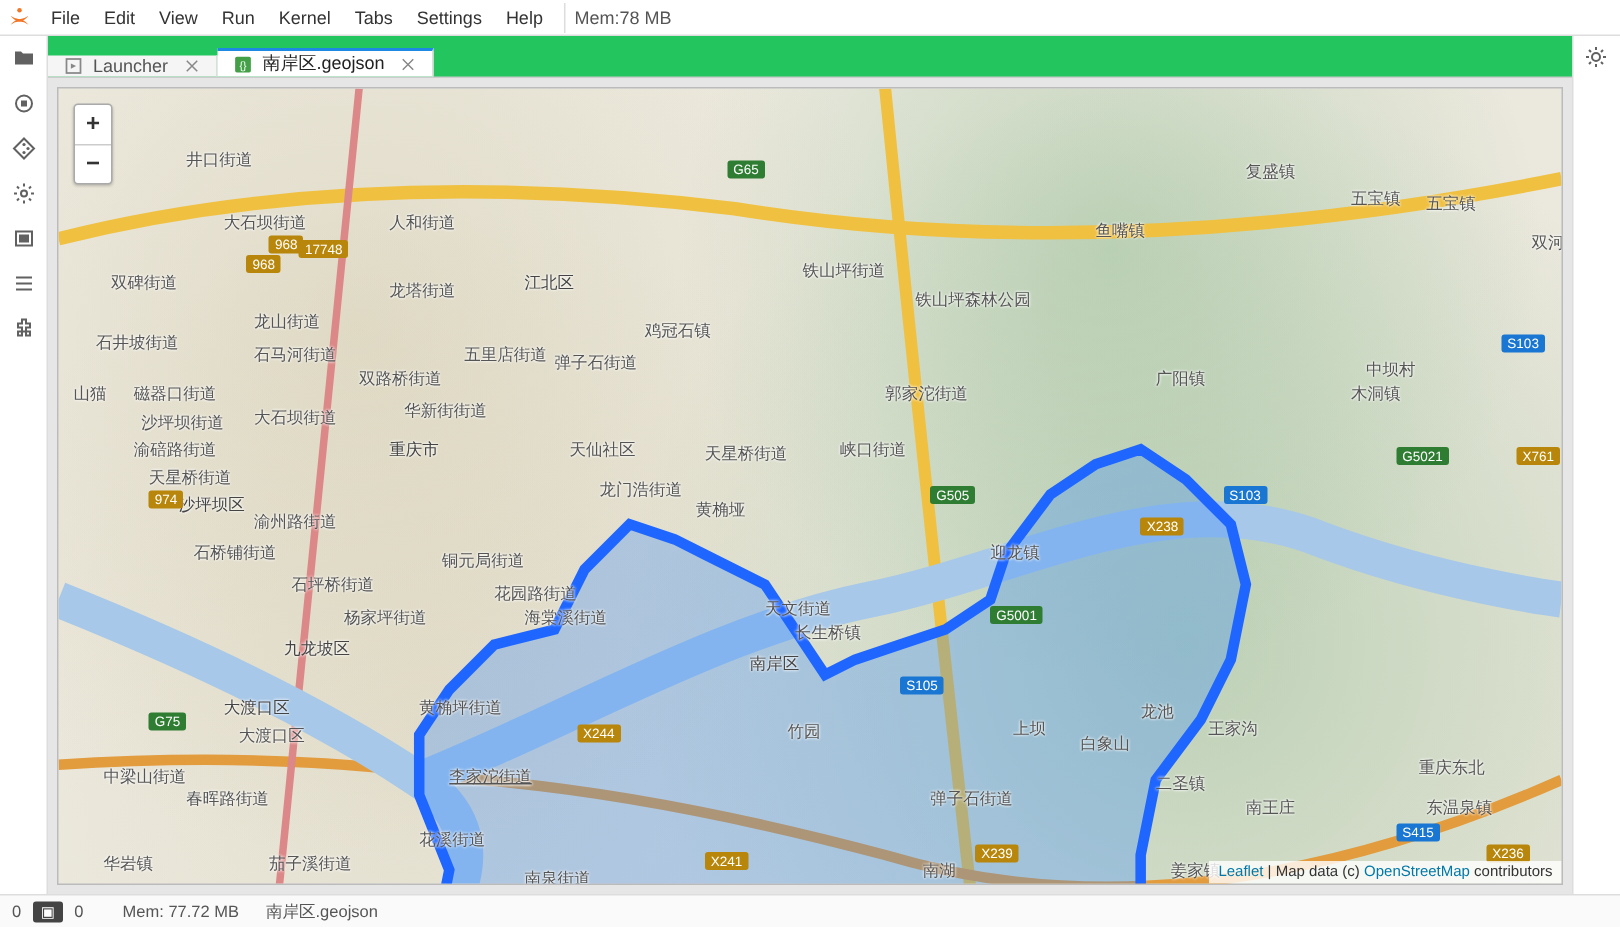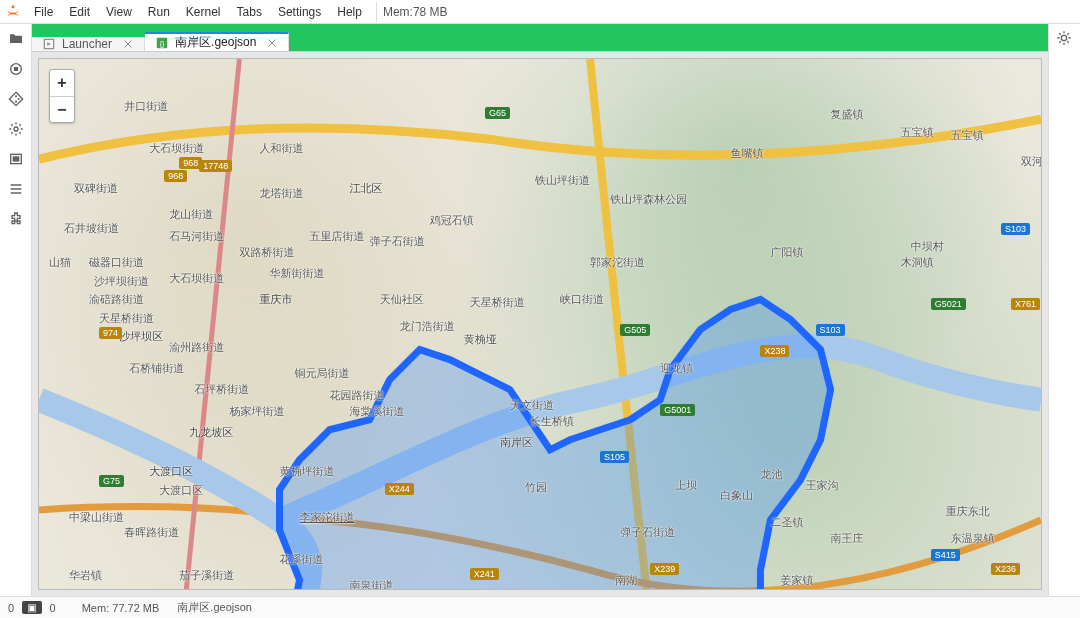--- a/index.html
+++ b/index.html
@@ -277,20 +277,23 @@
             <span class="shield sroad" style="left: 56%; top: 74%;">S105</span>
             <span class="shield sroad" style="left: 89%; top: 92.5%;">S415</span>
             <span class="shield nat" style="left: 72%; top: 54%;">X238</span>
             <span class="shield nat" style="left: 61%; top: 95%;">X239</span>
             <span class="shield nat" style="left: 95%; top: 95%;">X236</span>
             <span class="shield nat" style="left: 43%; top: 96%;">X241</span>
             <span class="shield nat" style="left: 34.5%; top: 80%;">X244</span>
             <span class="shield nat" style="left: 97%; top: 45%;">X761</span>
           </div>
 
+        <div class="attr">
+          <a href="#">Leaflet</a><span> | Map data (c) </span><a href="#">OpenStreetMap</a><span> contributors</span>
+        </div>
       </div>
     </div>
   </div>
 
   <div class="rrail">
     <div class="rail-icon"><svg viewBox="0 0 24 24" width="16" height="16">
           <circle cx="12" cy="12" r="4" fill="none" stroke="#616161" stroke-width="2"></circle>
           <path d="M12 2v3M12 19v3M2 12h3M19 12h3M5 5l2 2M17 17l2 2M19 5l-2 2M5 19l2-2" stroke="#616161" stroke-width="2"></path>
         </svg></div>
   </div>

